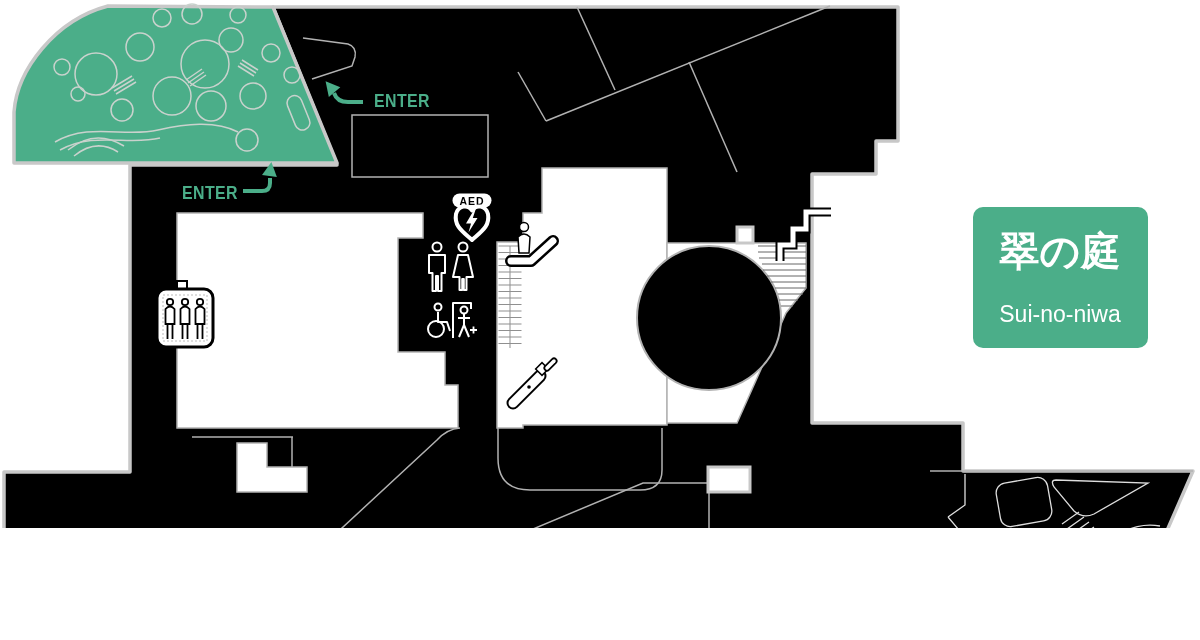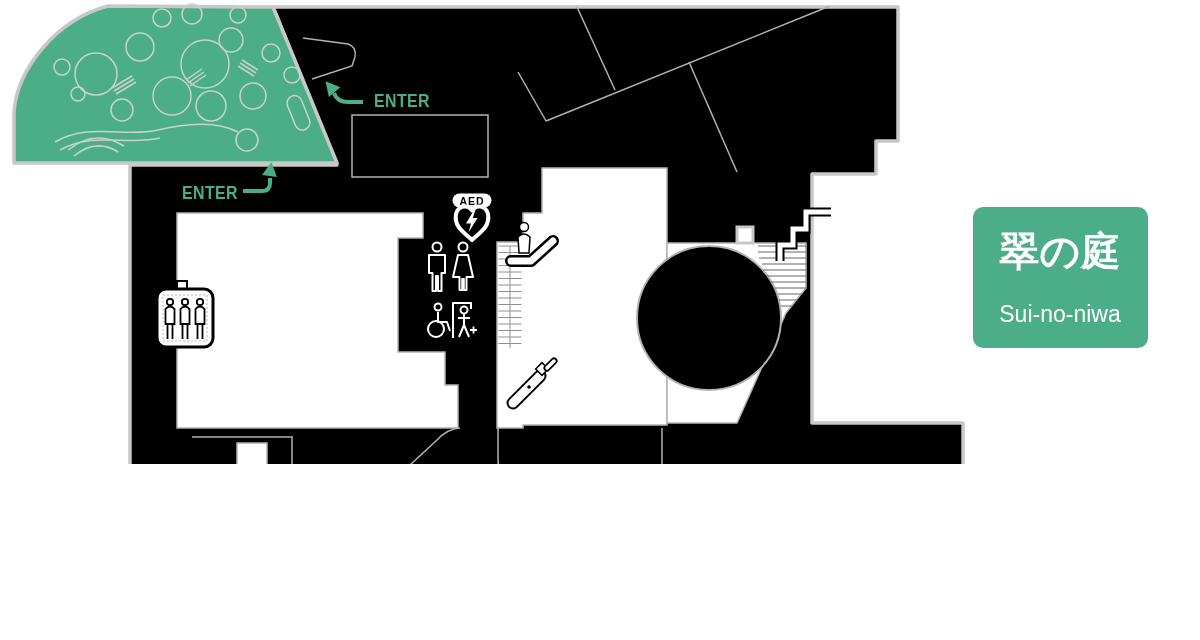--- a/index.html
+++ b/index.html
@@ -1,17 +1,17 @@
 <!DOCTYPE html>
 <html><head>
 <meta charset="utf-8">
 <style>
   html,body{margin:0;padding:0;background:#fff;}
   body{font-family:"Liberation Sans","DejaVu Sans",sans-serif;}
-  .map-wrap{width:1200px;height:464px;position:relative;background:#fff;overflow:hidden;}
+  .map-wrap{width:1200px;height:528px;position:relative;background:#fff;overflow:hidden;}
   svg{display:block;}
   text{user-select:none;}
   .enter-label{font-weight:700;font-size:19px;letter-spacing:.5px;}
   .aed-label{font-weight:700;font-size:10.5px;letter-spacing:1px;}
   .badge-ja{font-weight:700;font-size:40px;}
   .badge-romaji{font-size:23px;}
 </style>
 </head>
 <body>
 

